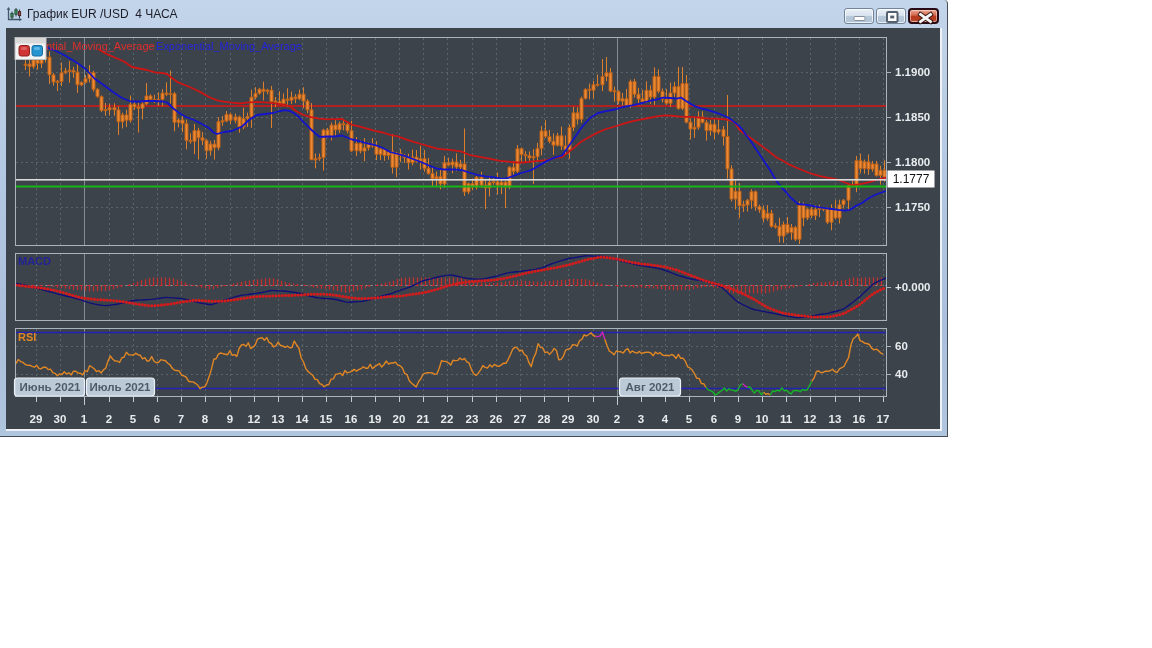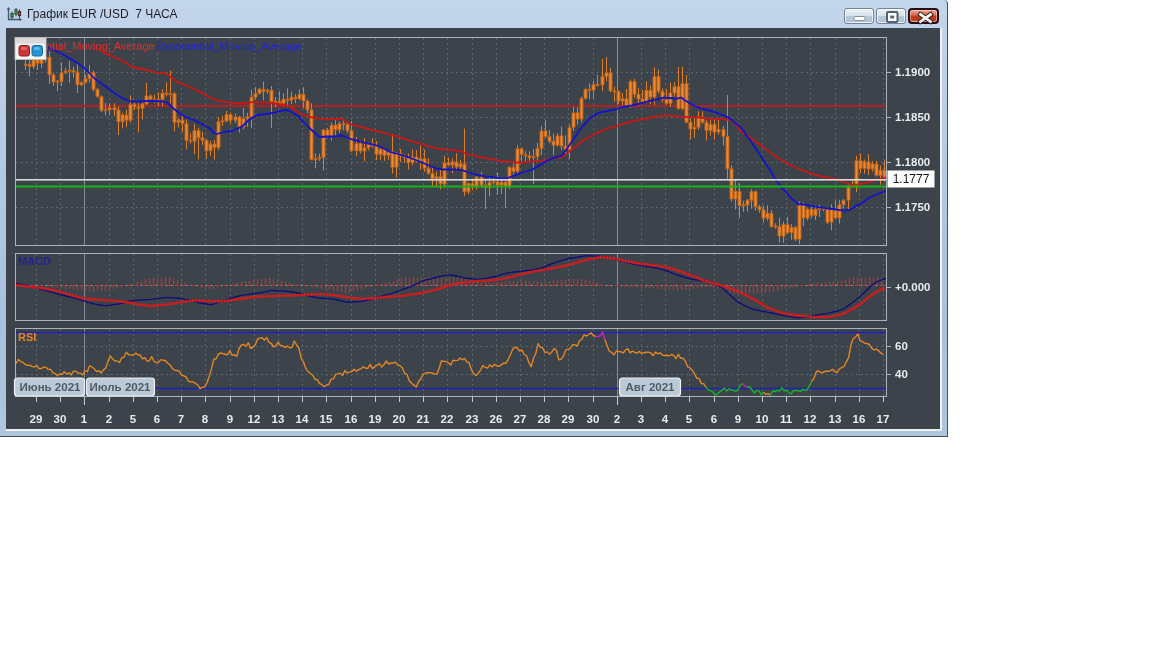--- a/index.html
+++ b/index.html
@@ -30,21 +30,21 @@
    <path d="M16 12.5 L13.3 10.7 V14.3 Z" fill="#41586b"></path>
    <g stroke-width="1">
     <line x1="6" y1="4.5" x2="6" y2="12" stroke="#33414d"></line>
     <rect x="4.9" y="6.5" width="2.2" height="3.6" fill="#3f9e63" stroke="#274e38"></rect>
     <line x1="10" y1="1" x2="10" y2="9.5" stroke="#33414d"></line>
     <rect x="8.9" y="2.8" width="2.2" height="4.4" fill="#3f9e63" stroke="#274e38"></rect>
     <line x1="13.5" y1="2.5" x2="13.5" y2="11" stroke="#33414d"></line>
     <rect x="12.4" y="4.6" width="2.2" height="4" fill="#a04848" stroke="#4e2626"></rect>
    </g>
   </svg>
-  <div id="ttext">График EUR /USD  7 ЧАСА</div>
+  <div id="ttext">График EUR /USD  4 ЧАСА</div>
   <div class="wbtn" id="bmin"><svg width="30" height="16">
           <rect x="9" y="7.5" width="11" height="4" rx="1" fill="#fdfdfd" stroke="#88929e" stroke-width="1"></rect>
         </svg></div>
   <div class="wbtn" id="bmax"><svg width="30" height="16">
           <rect x="10" y="3" width="10.5" height="10" rx="1.2" fill="#fdfdfd" stroke="#55616e" stroke-width="2"></rect>
           <rect x="13.2" y="6.6" width="4" height="2.8" fill="#55616e"></rect>
         </svg></div>
   <div class="wbtn" id="bclose"><svg width="31" height="16">
           <g stroke="#321410" stroke-width="4.6" stroke-linecap="square">
             <line x1="10.5" y1="4.5" x2="20.5" y2="11.5"></line>

